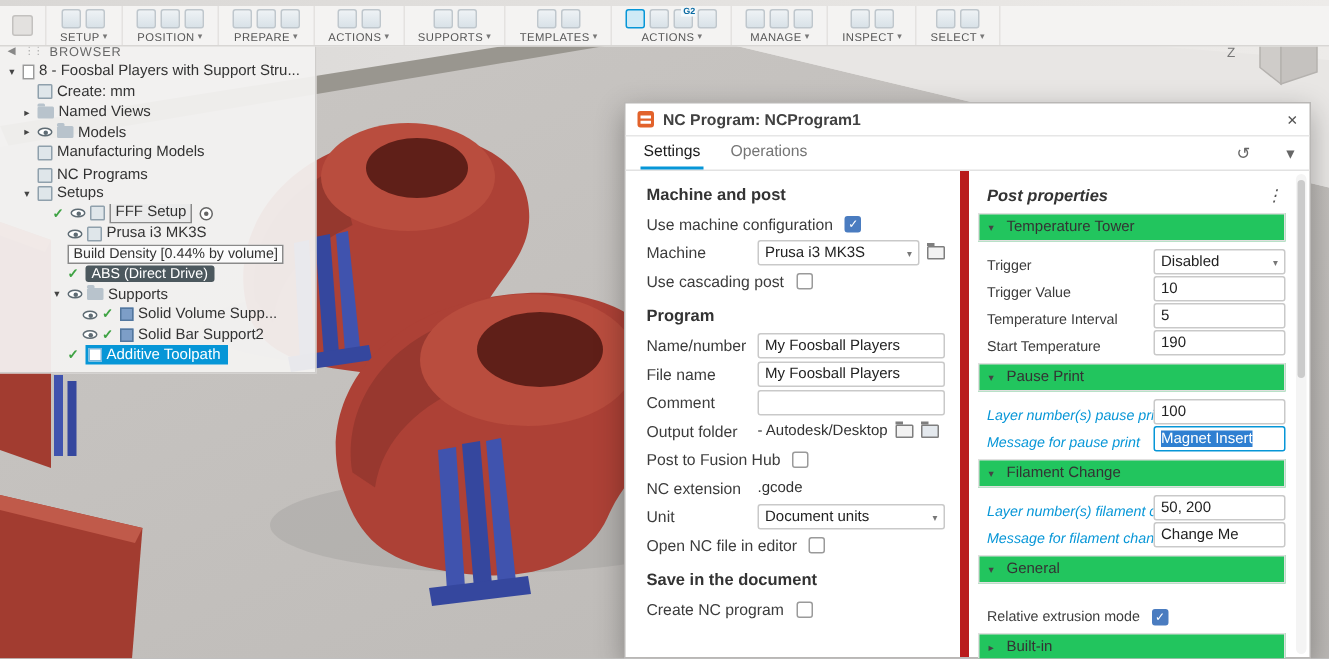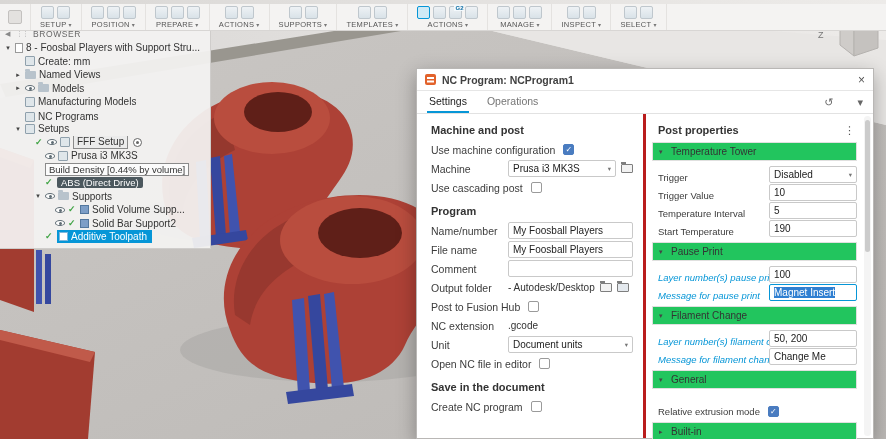--- a/index.html
+++ b/index.html
@@ -64,21 +64,21 @@
   .nc-ic{width:11px;height:11px;border-radius:2px;background:#e2622b;position:relative;flex:none;}
   .nc-ic::after{content:"";position:absolute;left:2px;right:2px;top:3px;height:1.5px;background:#fff;box-shadow:0 3.5px 0 #fff;}
   .dtitle .t{flex:1;font-weight:bold;font-size:10.5px;color:#414141;}
   .dclose{color:#555;font-size:12px;line-height:1;cursor:default;}
   .dtabs{height:22px;flex:none;display:flex;align-items:stretch;padding:0 10px;border-bottom:1px solid #e2e2e2;gap:16px;}
   .dtab{display:flex;align-items:center;font-size:10.5px;color:#757575;border-bottom:2px solid transparent;padding:0 2px;}
   .dtab.active{color:#1b1b1b;border-bottom-color:var(--accent);}
   .dtabs .spacer{flex:1;}
   .dtabs .hicon{align-self:center;color:#666;font-size:11px;margin-left:8px;}
   .dbody{flex:1;display:flex;min-height:0;position:relative;}
-  .dleft{width:229px;flex:none;box-sizing:border-box;padding:2px 10px 8px 14px;border-right:3px solid #b91c1c;}
+  .dleft{width:229px;flex:none;box-sizing:border-box;padding:2px 10px 8px 14px;border-right:6px solid #b91c1c;}
   .dright{flex:1;min-width:0;box-sizing:border-box;padding:2px 16px 8px 0;}
   .sect{font-size:11px;font-weight:bold;color:#333;margin:8px 0 4px;}
   .frow{display:flex;align-items:center;min-height:19px;}
   .flabel{flex:none;}
   .fctrl{margin-left:auto;width:125px;flex:none;display:flex;align-items:center;gap:3px;}
   .fctrl.auto{width:auto;margin-left:8px;}
   .inp,.sel{height:17px;box-sizing:border-box;border:1px solid #c9c9c9;background:#fff;border-radius:2px;
             display:flex;align-items:center;padding:0 4px;font-size:10px;color:#222;flex:1;min-width:0;overflow:hidden;}
   .sel .sv{flex:1;overflow:hidden;white-space:nowrap;}
   .sel .sc{font-size:6.5px;color:#777;margin-left:2px;flex:none;}
@@ -86,21 +86,21 @@
   .inp .seltext{background:var(--selection);color:#fff;white-space:nowrap;}
   .cb{width:11px;height:11px;box-sizing:border-box;border:1px solid #9a9a9a;background:#fff;border-radius:2px;
       flex:none;display:flex;align-items:center;justify-content:center;font-size:8px;color:#fff;line-height:1;}
   .cb.on{background:var(--cbblue);border-color:var(--cbblue);}
   .fi{flex:none;}
   .fi.folder{width:12px;height:9px;border:1px solid #7e7e7e;background:#f2f2f2;position:relative;box-sizing:border-box;border-radius:1px;margin-left:2px;}
   .fi.folder::before{content:"";position:absolute;left:-1px;top:-3px;width:5px;height:2px;background:#7e7e7e;}
   .fi.folder.open{background:#e4e9ee;}
   .fi.pencil{font-size:10px;color:#555;line-height:1;margin-left:2px;}
   .statictext{font-size:10px;color:#333;white-space:nowrap;}
-  .pheader{display:flex;align-items:flex-start;margin:8px 0 4px 12px;}
+  .pheader{display:flex;align-items:flex-end;margin:8px 0 4px 12px;font-style:italic;}
   .pheader .pt{font-weight:bold;font-size:11px;color:#333;flex:1;}
   .pheader .kebab{color:#555;font-size:11px;margin-right:2px;}
   .pgroup-bar{height:17px;background:#22c55e;border:1px solid #e0e0df;display:flex;align-items:center;gap:5px;
               padding:0 6px;margin:5px 0 4px 6px;font-size:10px;color:#333;}
   .pgroup-bar .pc{font-size:7px;color:#444;width:7px;flex:none;}
   .prow{display:flex;align-items:flex-end;min-height:18px;padding-left:12px;}
   .prow.tall{min-height:24px;}
   .plabel{flex:1;min-width:0;font-size:9.5px;color:#3c3c3c;white-space:nowrap;overflow:hidden;}
   .plabel.mod{color:var(--accent);font-style:italic;}
   .pctrl{flex:none;width:88px;display:flex;align-items:center;}

